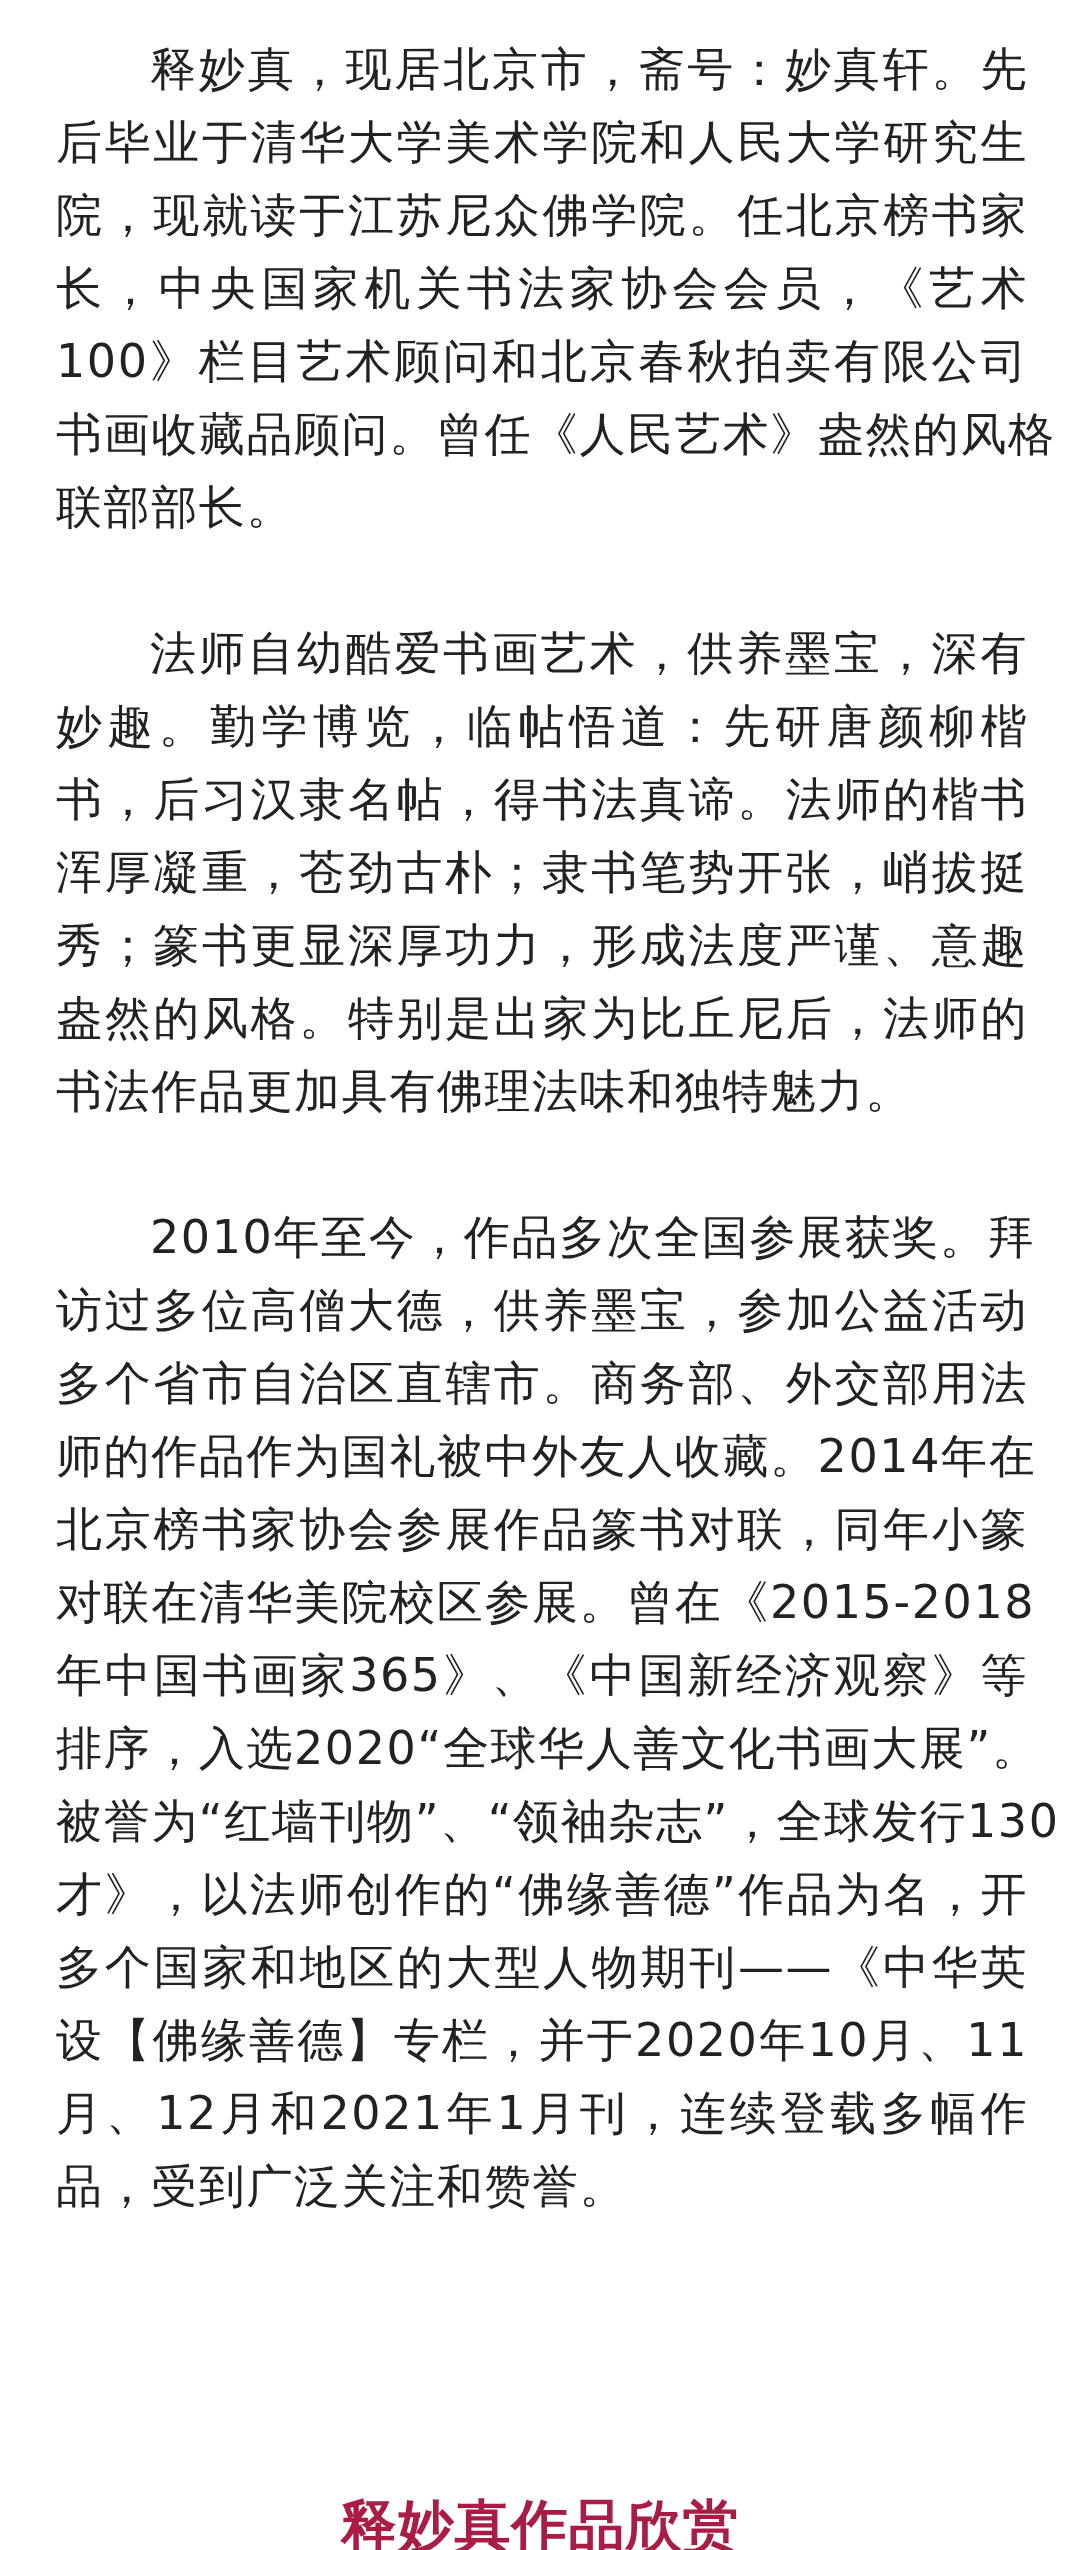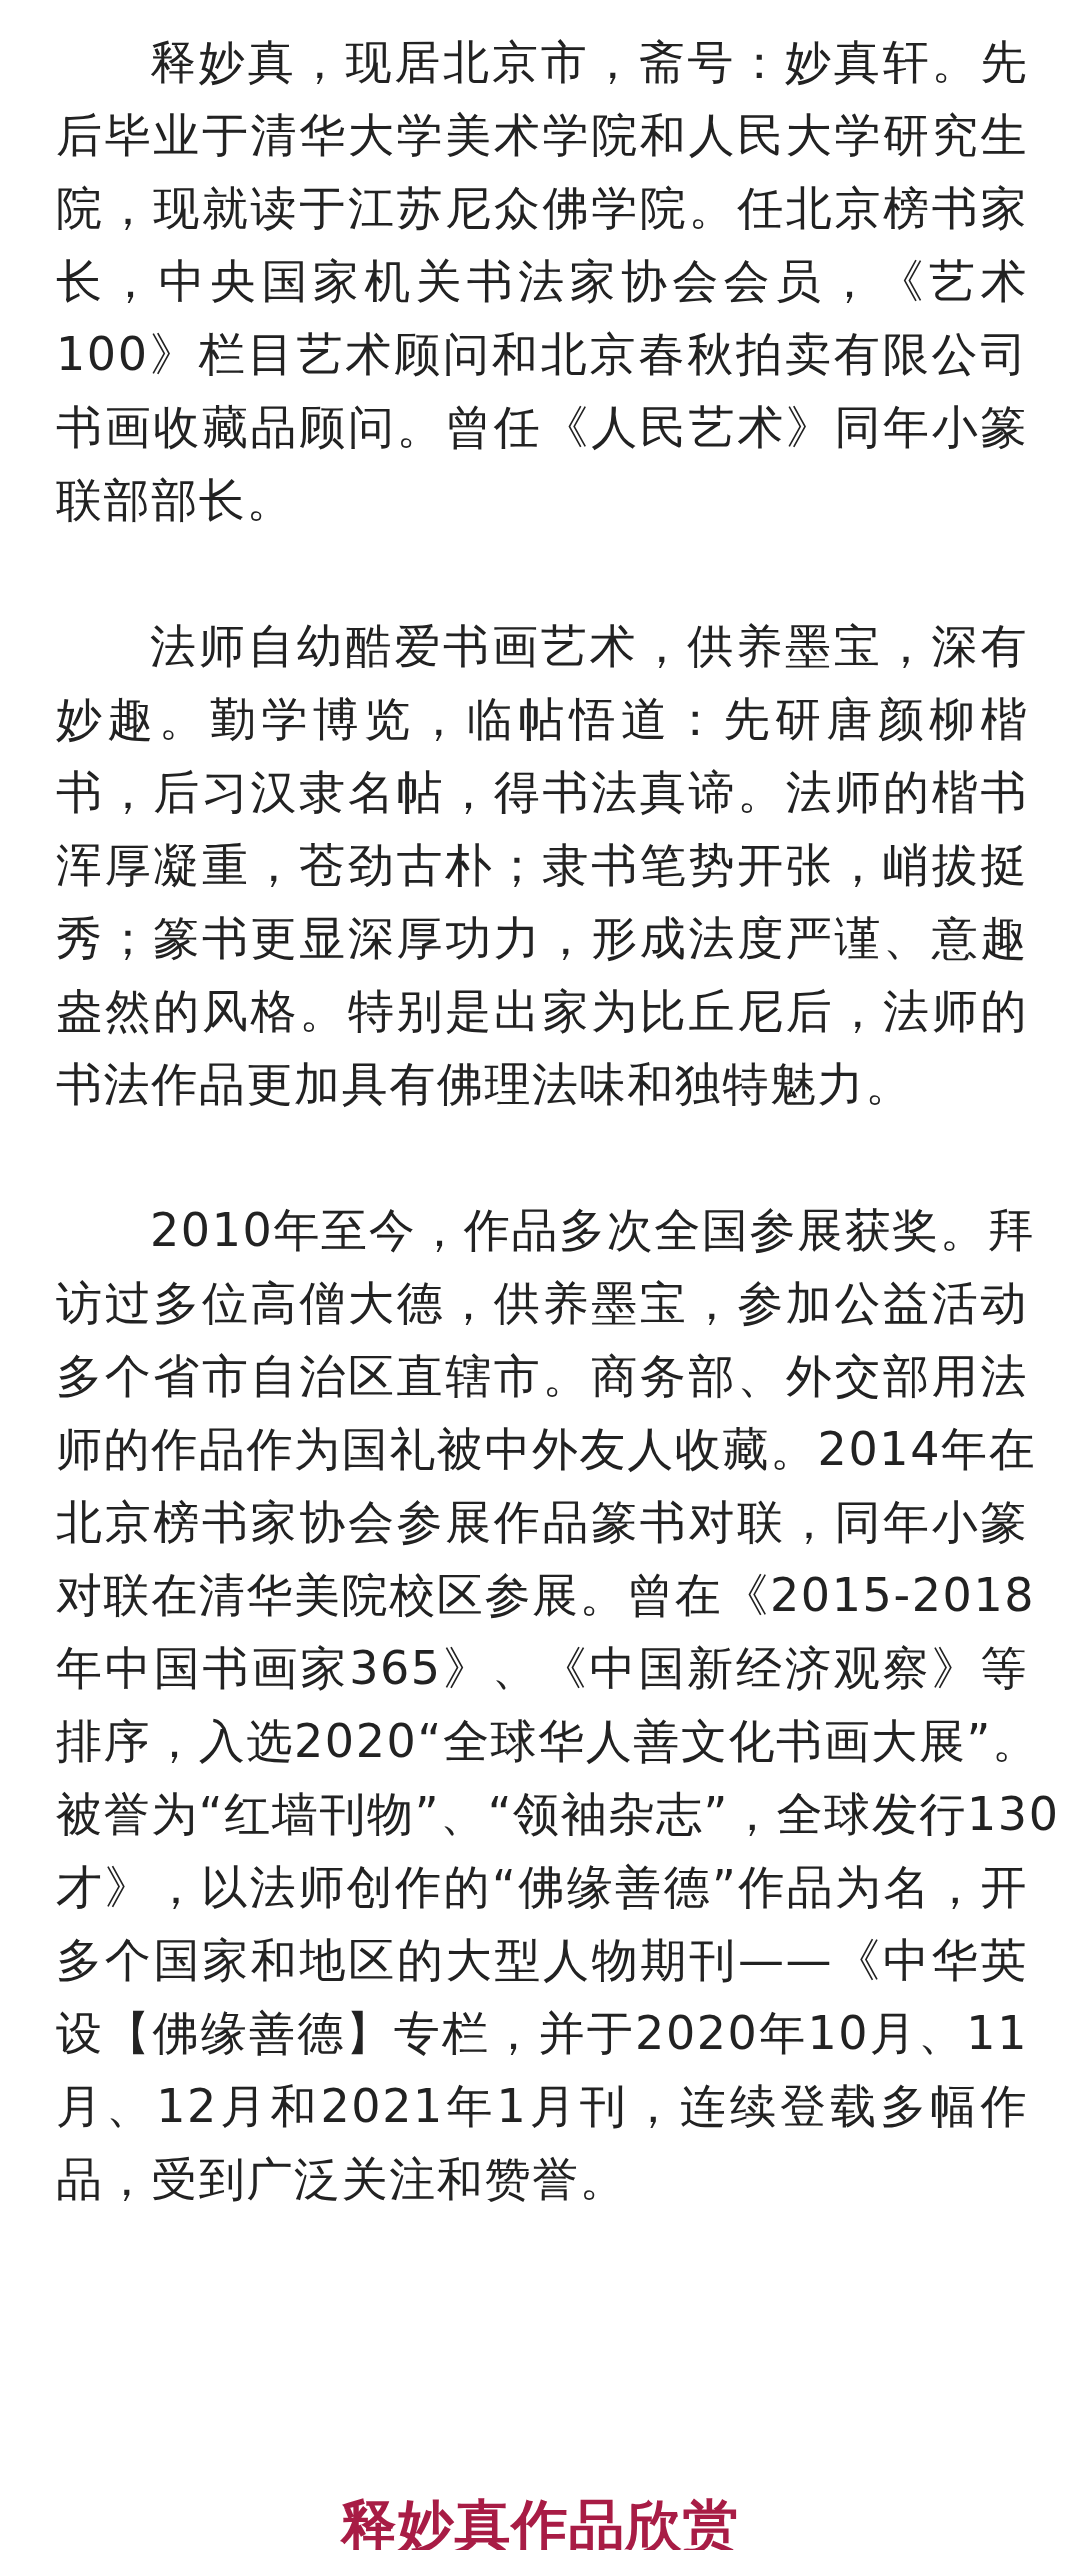--- a/index.html
+++ b/index.html
@@ -11,21 +11,21 @@
     width: 1080px;
     height: 2550px;
     overflow: hidden;
     position: relative;
     font-family: "DejaVu Sans", "Liberation Sans", sans-serif;
     color: #222222;
   }
   .article {
     position: absolute;
     left: 56px;
-    top: 26px;
+    top: 33px;
     width: 972px;
   }
   .para {
     margin: 0 0 73px 0;
   }
   .line {
     display: block;
     height: 73px;
     line-height: 73px;
     font-size: 46px;
@@ -57,21 +57,21 @@
 <body>
 
 <div class="article">
 
   <p class="para">
     <span class="line first">释妙真，现居北京市，斋号：妙真轩。先</span>
     <span class="line">后毕业于清华大学美术学院和人民大学研究生</span>
     <span class="line">院，现就读于江苏尼众佛学院。任北京榜书家</span>
     <span class="line">长，中央国家机关书法家协会会员，《艺术</span>
     <span class="line">100》栏目艺术顾问和北京春秋拍卖有限公司</span>
-    <span class="line">书画收藏品顾问。曾任《人民艺术》同年小篆</span>
+    <span class="line">书画收藏品顾问。曾任《人民艺术》盎然的风格</span>
     <span class="line last">联部部长。</span>
   </p>
 
   <p class="para">
     <span class="line first">法师自幼酷爱书画艺术，供养墨宝，深有</span>
     <span class="line">妙趣。勤学博览，临帖悟道：先研唐颜柳楷</span>
     <span class="line">书，后习汉隶名帖，得书法真谛。法师的楷书</span>
     <span class="line">浑厚凝重，苍劲古朴；隶书笔势开张，峭拔挺</span>
     <span class="line">秀；篆书更显深厚功力，形成法度严谨、意趣</span>
     <span class="line">盎然的风格。特别是出家为比丘尼后，法师的</span>

